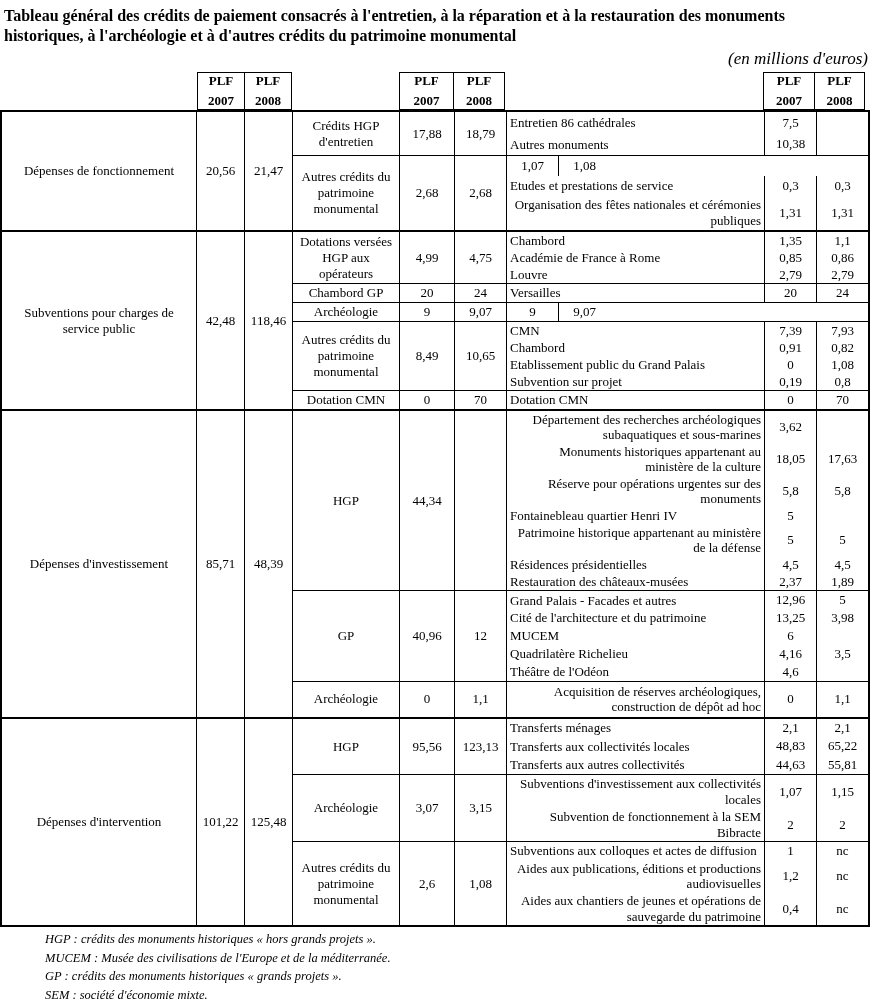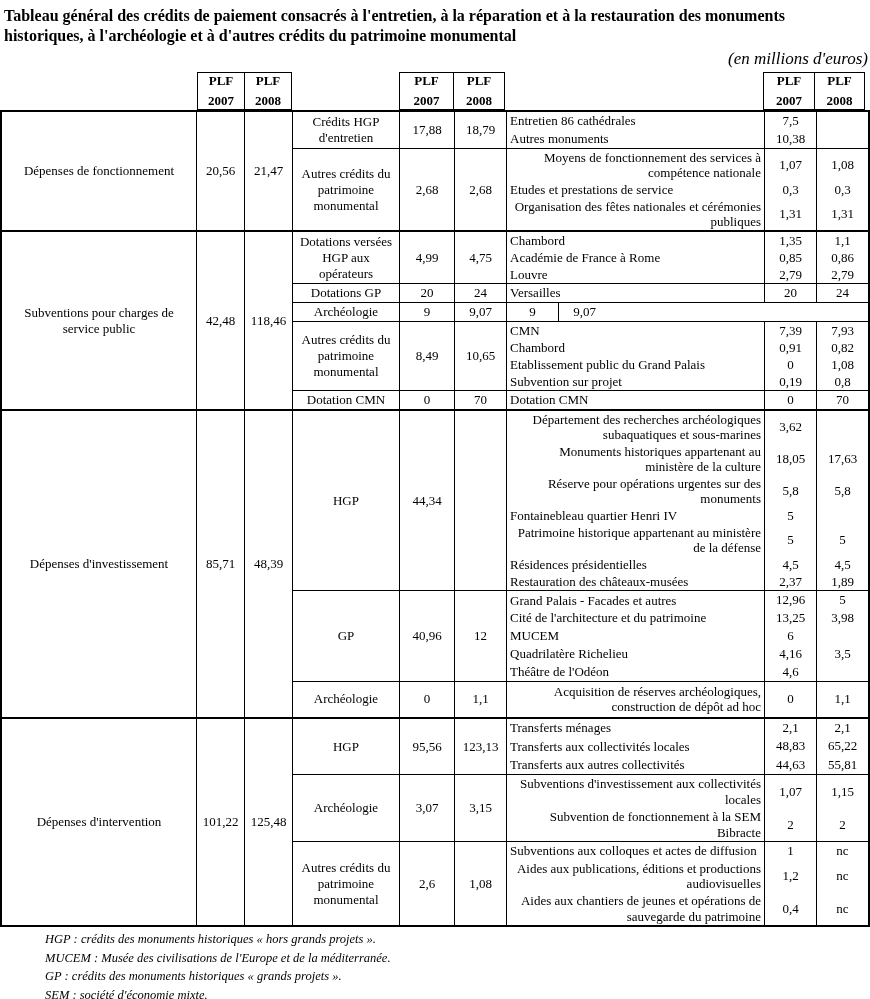--- a/index.html
+++ b/index.html
@@ -113,21 +113,20 @@
                 <div class="cell c9 val last"></div>
               </div>
             </div>
           </div>
           <div class="subgroup">
             <div class="cell c4 sublabel">Autres crédits du patrimoine monumental</div>
             <div class="cell c5 val">2,68</div>
             <div class="cell c6 val">2,68</div>
             <div class="details">
               <div class="detail-row">
-                <div class="cell c7 dlabel">Moyens de fonctionnement des services à compétence nationale</div>
                 <div class="cell c8 val">1,07</div>
                 <div class="cell c9 val last">1,08</div>
               </div>
               <div class="detail-row">
                 <div class="cell c7 dlabel">Etudes et prestations de service</div>
                 <div class="cell c8 val">0,3</div>
                 <div class="cell c9 val last">0,3</div>
               </div>
               <div class="detail-row">
                 <div class="cell c7 dlabel">Organisation des fêtes nationales et cérémonies publiques</div>
@@ -159,21 +158,21 @@
                 <div class="cell c9 val last">0,86</div>
               </div>
               <div class="detail-row">
                 <div class="cell c7 dlabel">Louvre</div>
                 <div class="cell c8 val">2,79</div>
                 <div class="cell c9 val last">2,79</div>
               </div>
             </div>
           </div>
           <div class="subgroup">
-            <div class="cell c4 sublabel">Dotations GP</div>
+            <div class="cell c4 sublabel">Chambord GP</div>
             <div class="cell c5 val">20</div>
             <div class="cell c6 val">24</div>
             <div class="details">
               <div class="detail-row">
                 <div class="cell c7 dlabel">Versailles</div>
                 <div class="cell c8 val">20</div>
                 <div class="cell c9 val last">24</div>
               </div>
             </div>
           </div>

